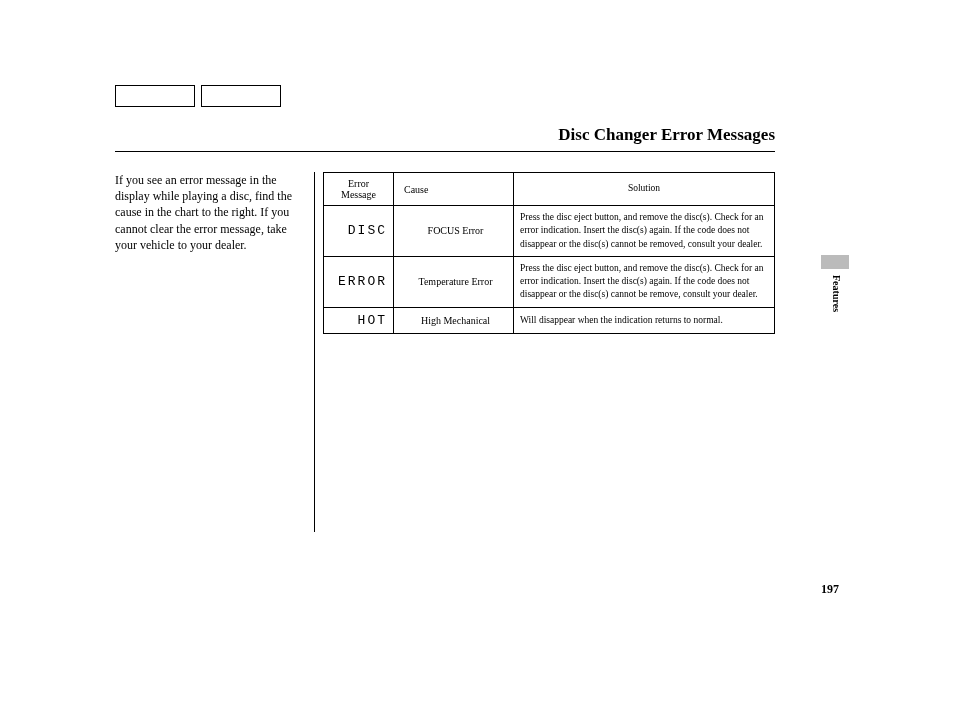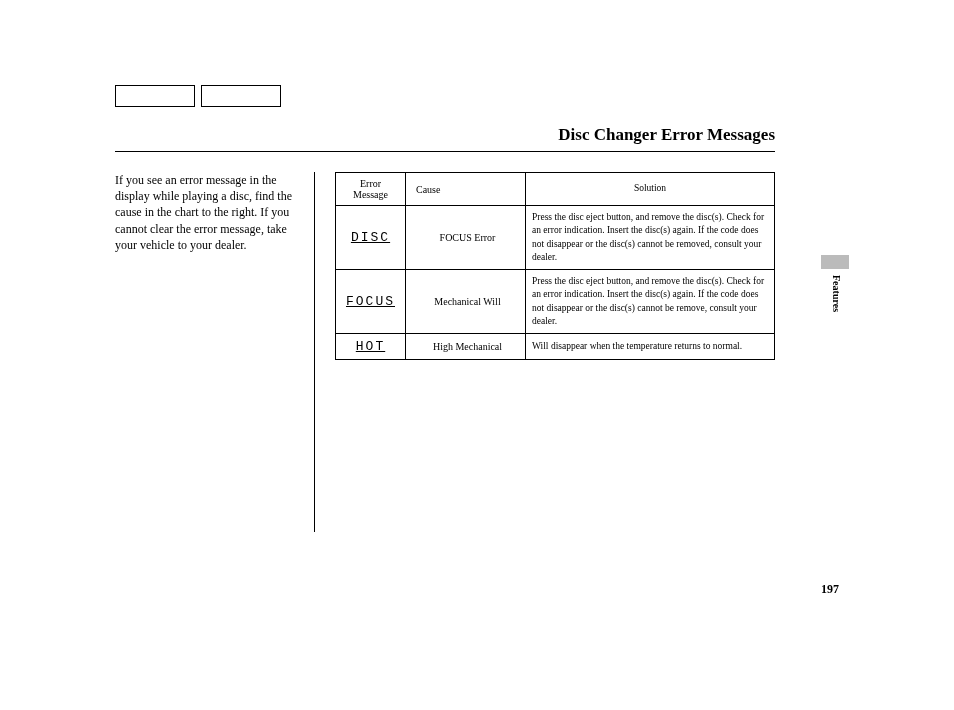--- a/index.html
+++ b/index.html
@@ -38,21 +38,21 @@
     border-bottom: 1px solid #000;
     margin-bottom: 20px;
   }
   .title {
     font-weight: bold;
     font-size: 17px;
     font-family: Georgia, serif;
   }
   .content {
     display: flex;
-    gap: 20px;
+    gap: 8px;
   }
   .left-col {
     width: 200px;
     font-size: 12px;
     line-height: 1.35;
     border-right: 1px solid #000;
     padding-right: 12px;
     min-height: 360px;
   }
   .right-col {
@@ -74,22 +74,21 @@
     text-align: center;
     font-size: 10px;
   }
   .col-msg { width: 70px; text-align: center; }
   .col-cause { width: 120px; text-align: center; padding-left: 10px; }
   .col-sol { text-align: left; line-height: 1.4; font-size: 9.5px; margin-top: 43px; }
   .lcd {
     font-family: 'Courier New', monospace;
     font-size: 13px;
     letter-spacing: 2px;
-    text-align: center;
-    text-decoration: underline;
+    text-align: right;
   }
   .side-tab {
     position: absolute;
     right: 105px;
     top: 255px;
     width: 28px;
     height: 14px;
     background: #bbb;
   }
   .side-label {
@@ -136,28 +135,28 @@
             <th class="col-sol" style="text-align:center">Solution</th>
           </tr>
         </thead>
         <tbody>
           <tr>
             <td class="col-msg lcd">DISC</td>
             <td class="col-cause">FOCUS Error</td>
             <td class="col-sol">Press the disc eject button, and remove the disc(s). Check for an error indication. Insert the disc(s) again. If the code does not disappear or the disc(s) cannot be removed, consult your dealer.</td>
           </tr>
           <tr>
-            <td class="col-msg lcd">FOCUS</td>
-            <td class="col-cause">Mechanical Will</td>
+            <td class="col-msg lcd">ERROR</td>
+            <td class="col-cause">Temperature Error</td>
             <td class="col-sol">Press the disc eject button, and remove the disc(s). Check for an error indication. Insert the disc(s) again. If the code does not disappear or the disc(s) cannot be remove, consult your dealer.</td>
           </tr>
           <tr>
             <td class="col-msg lcd">HOT</td>
             <td class="col-cause">High Mechanical</td>
-            <td class="col-sol">Will disappear when the temperature returns to normal.</td>
+            <td class="col-sol">Will disappear when the indication returns to normal.</td>
           </tr>
         </tbody>
       </table>
     </div>
   </div>
 </div>
 
 <div class="side-tab"></div>
 <div class="side-label">Features</div>
 <div class="page-num">197</div>

